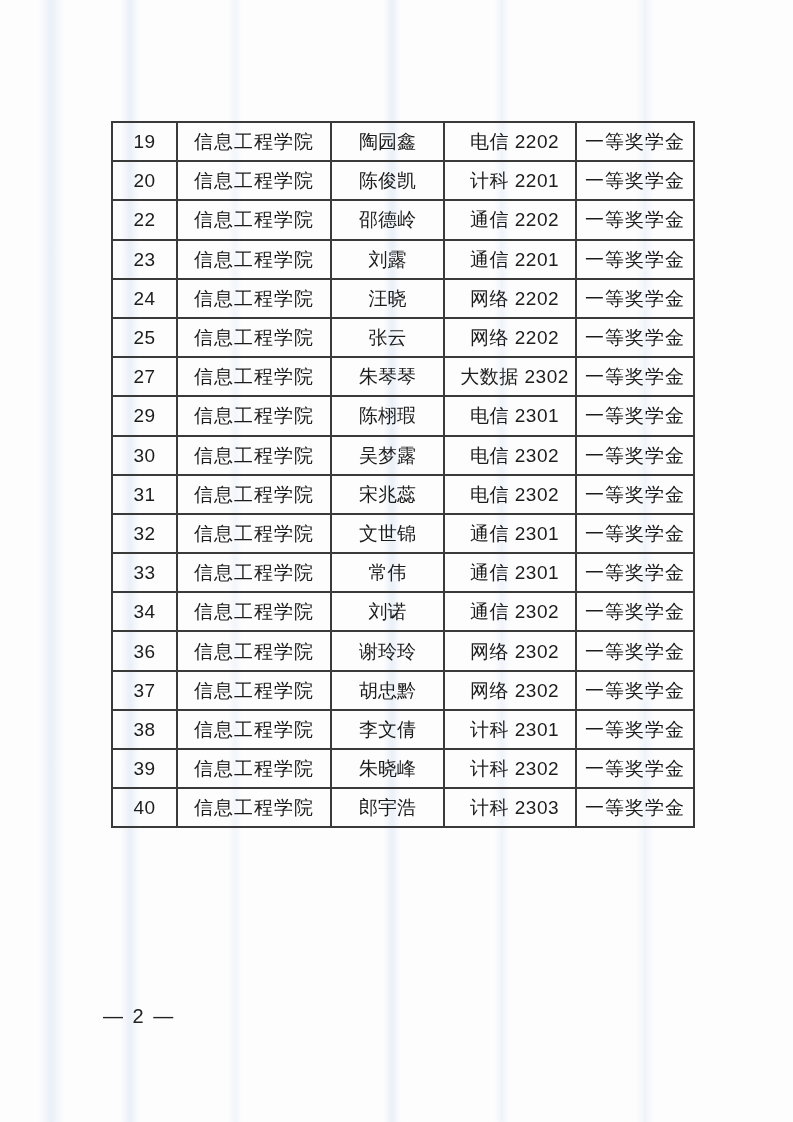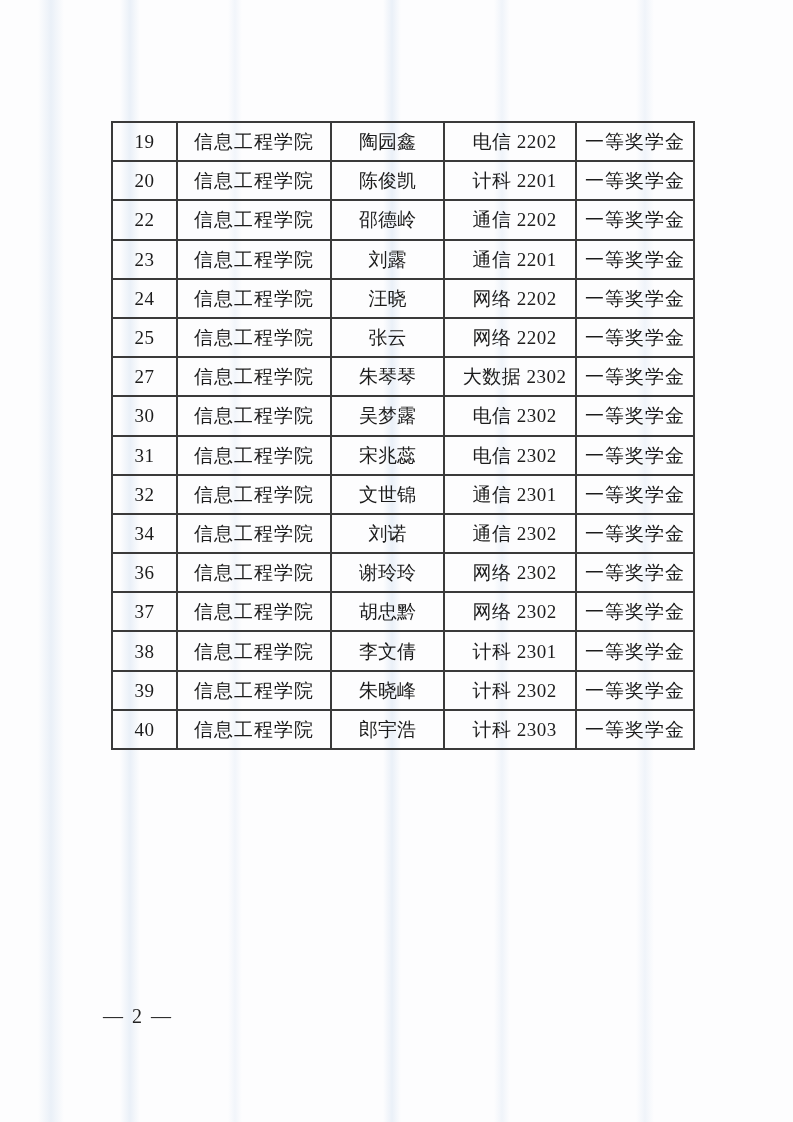--- a/index.html
+++ b/index.html
@@ -7,21 +7,21 @@
     padding: 0;
     background: #e9ecef;
   }
   .page {
     position: relative;
     width: 793px;
     height: 1122px;
     margin: 0 auto;
     background: #fdfdfe;
     overflow: hidden;
-    font-family: Liberation Serif, serif;
+    font-family: Liberation Sans, sans-serif;
     color: #1c1c1c;
   }
   
   .scan-streak {
     position: absolute;
     top: 0;
     bottom: 0;
     pointer-events: none;
     background: linear-gradient(90deg, rgba(203,219,238,0.0), rgba(203,219,238,0.38), rgba(203,219,238,0.0));
   }
@@ -131,20 +131,27 @@
     <td class="cell-award">一等奖学金</td>
   </tr>
         <tr>
     <td class="cell-no">27</td>
     <td class="cell-college">信息工程学院</td>
     <td class="cell-name">朱琴琴</td>
     <td class="cell-class">大数据 2302</td>
     <td class="cell-award">一等奖学金</td>
   </tr>
         <tr>
+    <td class="cell-no">29</td>
+    <td class="cell-college">信息工程学院</td>
+    <td class="cell-name">陈栩瑕</td>
+    <td class="cell-class">电信 2301</td>
+    <td class="cell-award">一等奖学金</td>
+  </tr>
+        <tr>
     <td class="cell-no">30</td>
     <td class="cell-college">信息工程学院</td>
     <td class="cell-name">吴梦露</td>
     <td class="cell-class">电信 2302</td>
     <td class="cell-award">一等奖学金</td>
   </tr>
         <tr>
     <td class="cell-no">31</td>
     <td class="cell-college">信息工程学院</td>
     <td class="cell-name">宋兆蕊</td>
@@ -152,20 +159,27 @@
     <td class="cell-award">一等奖学金</td>
   </tr>
         <tr>
     <td class="cell-no">32</td>
     <td class="cell-college">信息工程学院</td>
     <td class="cell-name">文世锦</td>
     <td class="cell-class">通信 2301</td>
     <td class="cell-award">一等奖学金</td>
   </tr>
         <tr>
+    <td class="cell-no">33</td>
+    <td class="cell-college">信息工程学院</td>
+    <td class="cell-name">常伟</td>
+    <td class="cell-class">通信 2301</td>
+    <td class="cell-award">一等奖学金</td>
+  </tr>
+        <tr>
     <td class="cell-no">34</td>
     <td class="cell-college">信息工程学院</td>
     <td class="cell-name">刘诺</td>
     <td class="cell-class">通信 2302</td>
     <td class="cell-award">一等奖学金</td>
   </tr>
         <tr>
     <td class="cell-no">36</td>
     <td class="cell-college">信息工程学院</td>
     <td class="cell-name">谢玲玲</td>

